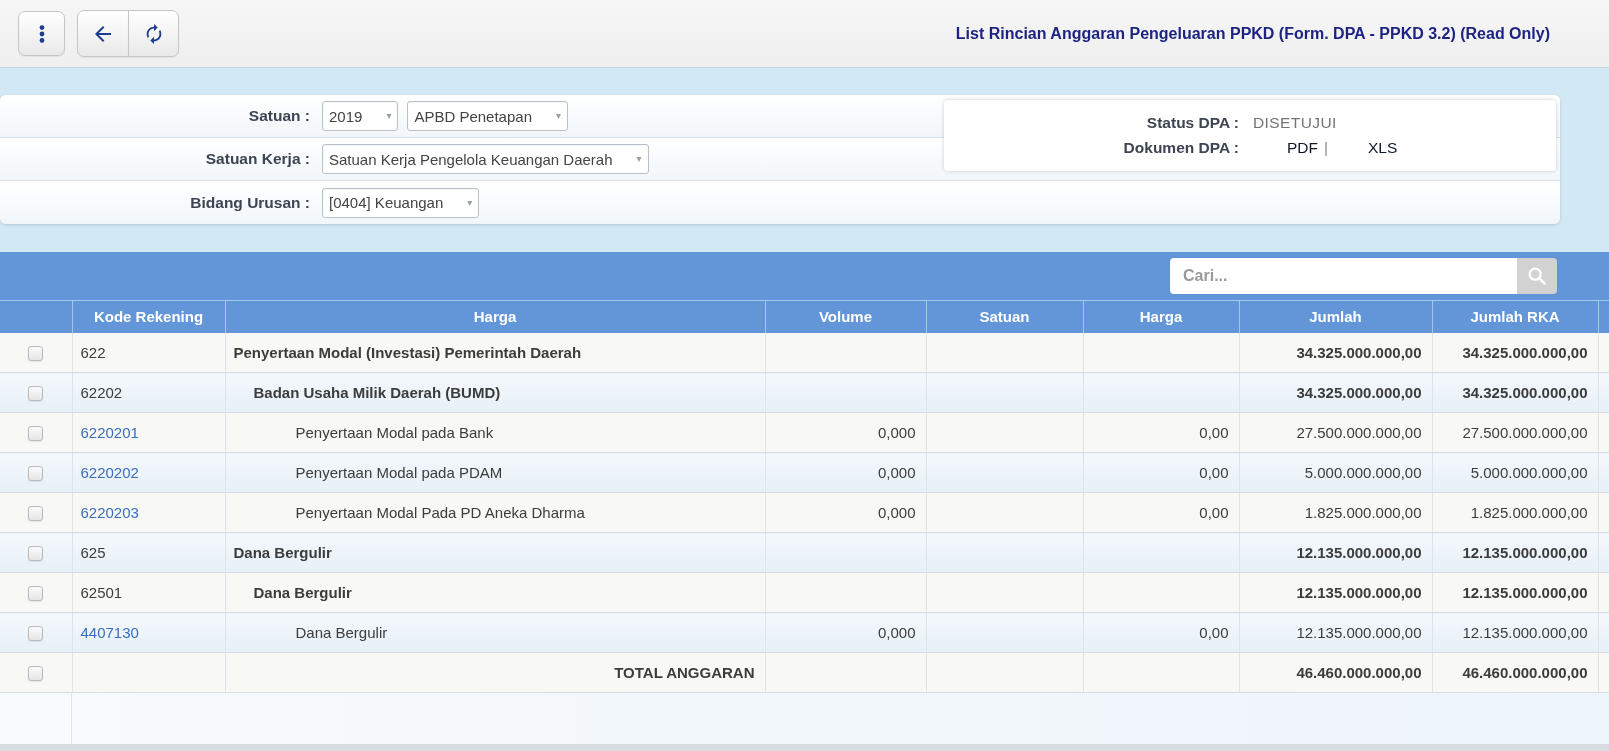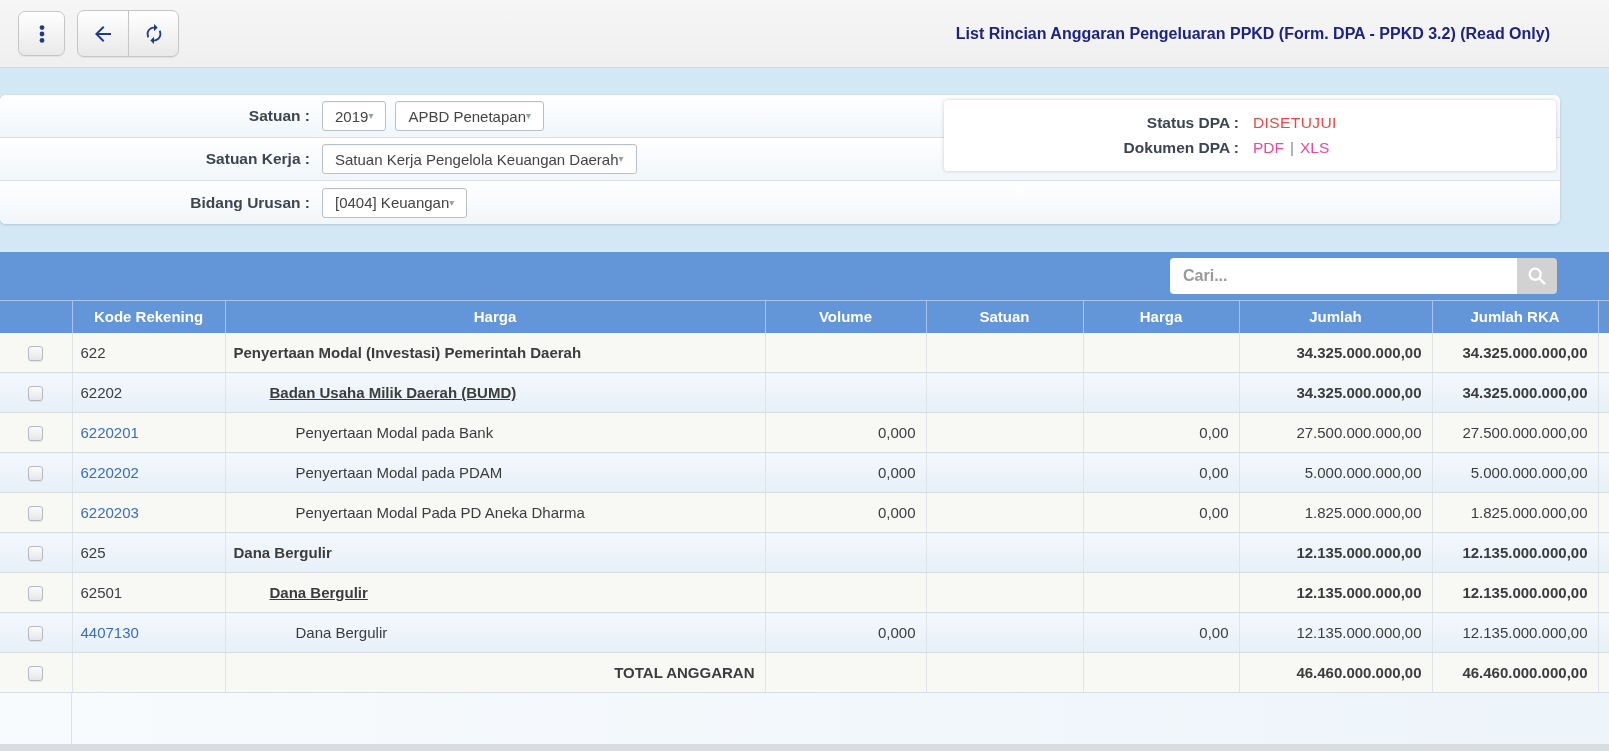--- a/index.html
+++ b/index.html
@@ -46,37 +46,37 @@
   .filter-row {
     height:43px; display:flex; align-items:center;
     background:linear-gradient(#ffffff,#f1f6fa);
     border-bottom:1px solid #dbe1e6;
   }
   .filter-row:last-child { border-bottom:none; }
   .filter-label { width:310px; text-align:right; font-weight:bold; color:#3d4552; font-size:15.5px; }
   .filter-controls { margin-left:12px; display:flex; gap:9px; }
   .select {
     height:30px; background:#ffffff; border:1px solid #b9c0c7; border-radius:3px;
-    display:inline-flex; align-items:center; padding:0 12px;
-    font-size:15px; color:#444; gap:0; cursor:pointer;
+    display:inline-flex; align-items:center; padding:0 6px;
+    font-size:15px; color:#444; gap:24px; cursor:pointer;
     box-shadow:inset 0 1px 1px rgba(0,0,0,.04);
   }
   .caret { color:#98a0a8; font-size:10px; line-height:1; }
 
   .status-card {
     position:absolute; right:53px; top:32px; width:612px; height:71px;
     background:#ffffff; border-radius:4px;
     box-shadow:0 0 4px rgba(0,0,0,.18);
     display:flex; flex-direction:column; justify-content:center; gap:7px;
   }
   .status-row { display:flex; align-items:center; }
   .status-label { width:295px; text-align:right; font-weight:bold; color:#3d4552; font-size:15.5px; }
-  .status-value { margin-left:14px; color:#ef4444; font-size:15.5px; letter-spacing:.4px; }
+  .status-value { margin-left:14px; color:#737373; font-size:15.5px; letter-spacing:.4px; }
   .doc-links { margin-left:14px; font-size:15.5px; }
-  .doc-link { color:#ec4899; text-decoration:none; cursor:pointer; }
+  .doc-link { color:#0f172a; text-decoration:none; cursor:pointer;margin-left:34px; }
   .doc-sep { color:#8a8a8a; margin:0 6px; }
 
   
   .search-band {
     height:48px; background:#6296d8;
     display:flex; justify-content:flex-end; align-items:center; padding-right:52px;
   }
   .search-box { display:flex; height:36px; }
   .search-input {
     width:347px; border:none; border-radius:4px 0 0 4px; padding:0 13px;
@@ -106,21 +106,21 @@
   .col-check { text-align:center; }
   .cb {
     width:15px; height:15px; display:inline-block;
     border:1px solid #b5bac0; border-radius:3px;
     background:linear-gradient(#fbfbfb,#e6e6e6);
     box-shadow:0 1px 1px rgba(0,0,0,.08); cursor:pointer; vertical-align:middle;
   }
   .col-kode { padding-left:8px; color:#4a4a4a; }
   .code-link { color:#3a6ebd; text-decoration:none; cursor:pointer; }
   .ind0 { padding-left:8px; }
-  .ind1 { padding-left:44px;text-decoration:underline; }
+  .ind1 { padding-left:28px; }
   .ind2 { padding-left:70px; }
   .total-label { text-align:right; padding-right:10px; }
   .num { text-align:right; padding-right:10px; }
   .b { font-weight:bold; color:#232323; }
 
   .footer-band { height:51px; background:linear-gradient(to right,#f8fbfd,#edf4fa); display:flex; }
   .footer-check-col { width:72px; height:100%; border-right:1px solid #dfe4e9; }
   .bottom-strip { height:8px; background:#d9dde1; }
 </style>
 </head>

